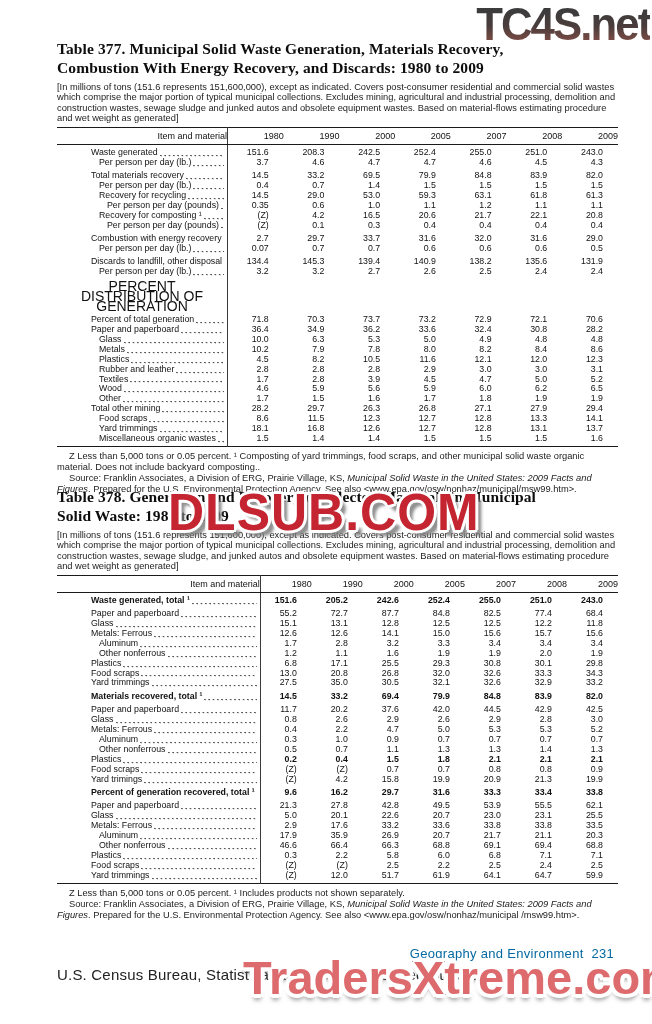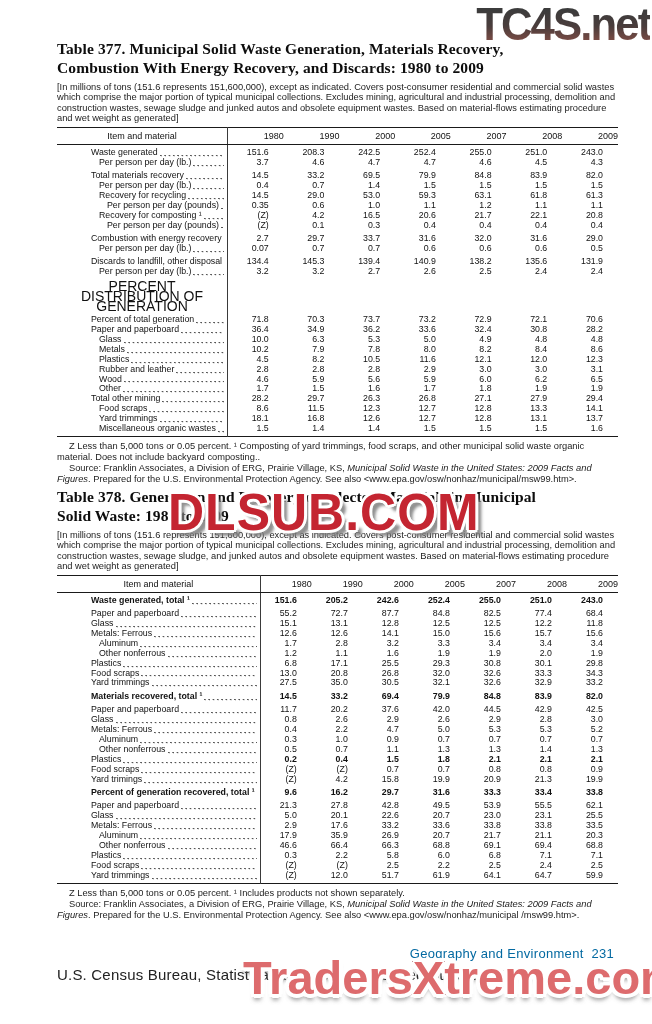--- a/index.html
+++ b/index.html
@@ -8,21 +8,21 @@
   .blk{position:absolute;left:57px;right:34px;}
   #blk377{top:40px;}
   #blk378{top:488px;}
   .t-title{font-family:"Liberation Serif",serif;font-weight:bold;font-size:15.5px;
            line-height:18.5px;color:#0d0d0d;margin:0 0 5px 0;letter-spacing:.1px;}
   .intro{font-size:9.3px;line-height:10.3px;color:#1c1c1c;margin:0 0 4px 0;}
   table.data{width:100%;border-collapse:collapse;border-top:1.4px solid #1a1a1a;
              border-bottom:1.4px solid #1a1a1a;}
   table.data th{font-weight:normal;font-size:9px;color:#111;
                 border-bottom:.9px solid #1a1a1a;padding:3px 0;}
-  th.hlbl{text-align:center;}
+  th.hlbl{text-align:right;}
   th.hnum,td.num{text-align:right;padding-right:15px;white-space:nowrap;}
   td{font-size:8.8px;line-height:9.9px;color:#111;padding:0;vertical-align:bottom;}
   td.num{width:54px;}
   .lblcell{border-right:.9px solid #3a3a3a;}
   tr.gap td{padding-top:3.5px;}
   tbody tr:first-child td{padding-top:2.5px;}
   tbody tr:last-child td{padding-bottom:2.5px;}
   .lbl{display:flex;}
   .lbl .t{white-space:nowrap;margin-left:34px;}
   .i1 .t{padding-left:8px;} .i2 .t{padding-left:16px;}
@@ -348,20 +348,35 @@
           <td class="num">2.8</td>
           <td class="num">2.8</td>
           <td class="num">2.9</td>
           <td class="num">3.0</td>
           <td class="num">3.0</td>
           <td class="num">3.1</td>
         </tr>
         <tr>
           <td class="lblcell">
             <div class="lbl i1">
+              <span class="t">Textiles</span>
+              <span class="dots"></span>
+            </div>
+          </td>
+          <td class="num">1.7</td>
+          <td class="num">2.8</td>
+          <td class="num">3.9</td>
+          <td class="num">4.5</td>
+          <td class="num">4.7</td>
+          <td class="num">5.0</td>
+          <td class="num">5.2</td>
+        </tr>
+        <tr>
+          <td class="lblcell">
+            <div class="lbl i1">
               <span class="t">Wood</span>
               <span class="dots"></span>
             </div>
           </td>
           <td class="num">4.6</td>
           <td class="num">5.9</td>
           <td class="num">5.6</td>
           <td class="num">5.9</td>
           <td class="num">6.0</td>
           <td class="num">6.2</td>

